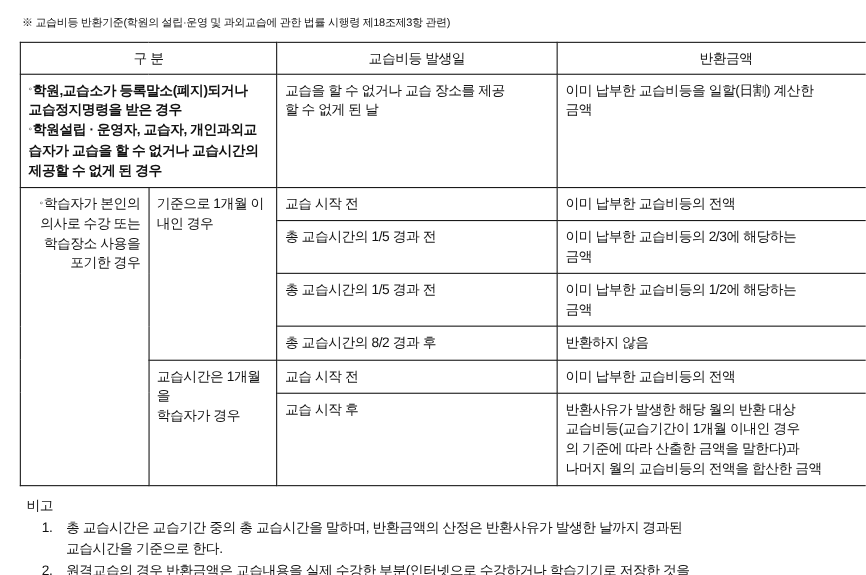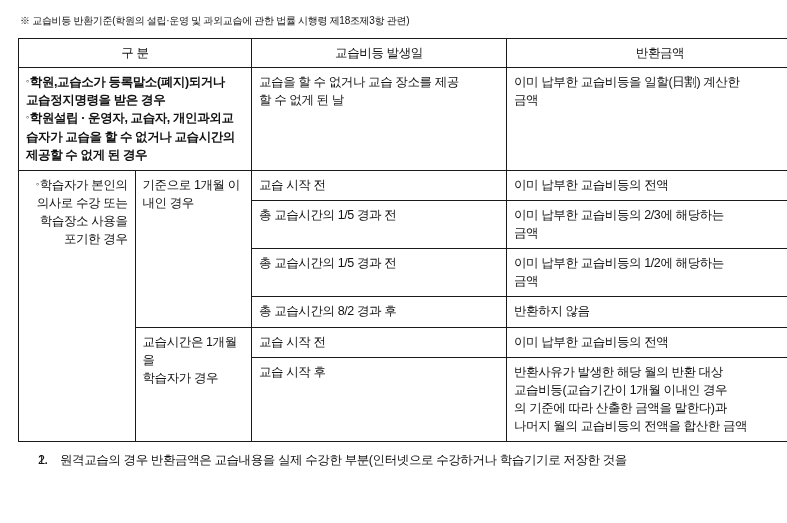--- a/index.html
+++ b/index.html
@@ -185,23 +185,26 @@
           <span class="plain-line">반환사유가 발생한 해당 월의 반환 대상</span>
           <span class="plain-line">교습비등(교습기간이 1개월 이내인 경우</span>
           <span class="plain-line">의 기준에 따라 산출한 금액을 말한다)과</span>
           <span class="plain-line">나머지 월의 교습비등의 전액을 합산한 금액</span>
         </td>
       </tr>
     </tbody>
   </table>
 
   <div class="notes">
+    <div class="notes-label">비고</div>
     <ol class="note-list">
       <li>
         <span class="num">1.</span>
+        <span class="indent-2">총 교습시간은 교습기간 중의 총 교습시간을 말하며, 반환금액의 산정은 반환사유가 발생한 날까지 경과된</span>
+        <span class="indent-2">교습시간을 기준으로 한다.</span>
       </li>
       <li>
         <span class="num">2.</span>
         <span class="indent-2">원격교습의 경우 반환금액은 교습내용을 실제 수강한 부분(인터넷으로 수강하거나 학습기기로 저장한 것을</span>
 
       </li>
     </ol>
   </div>
 
 </div>

